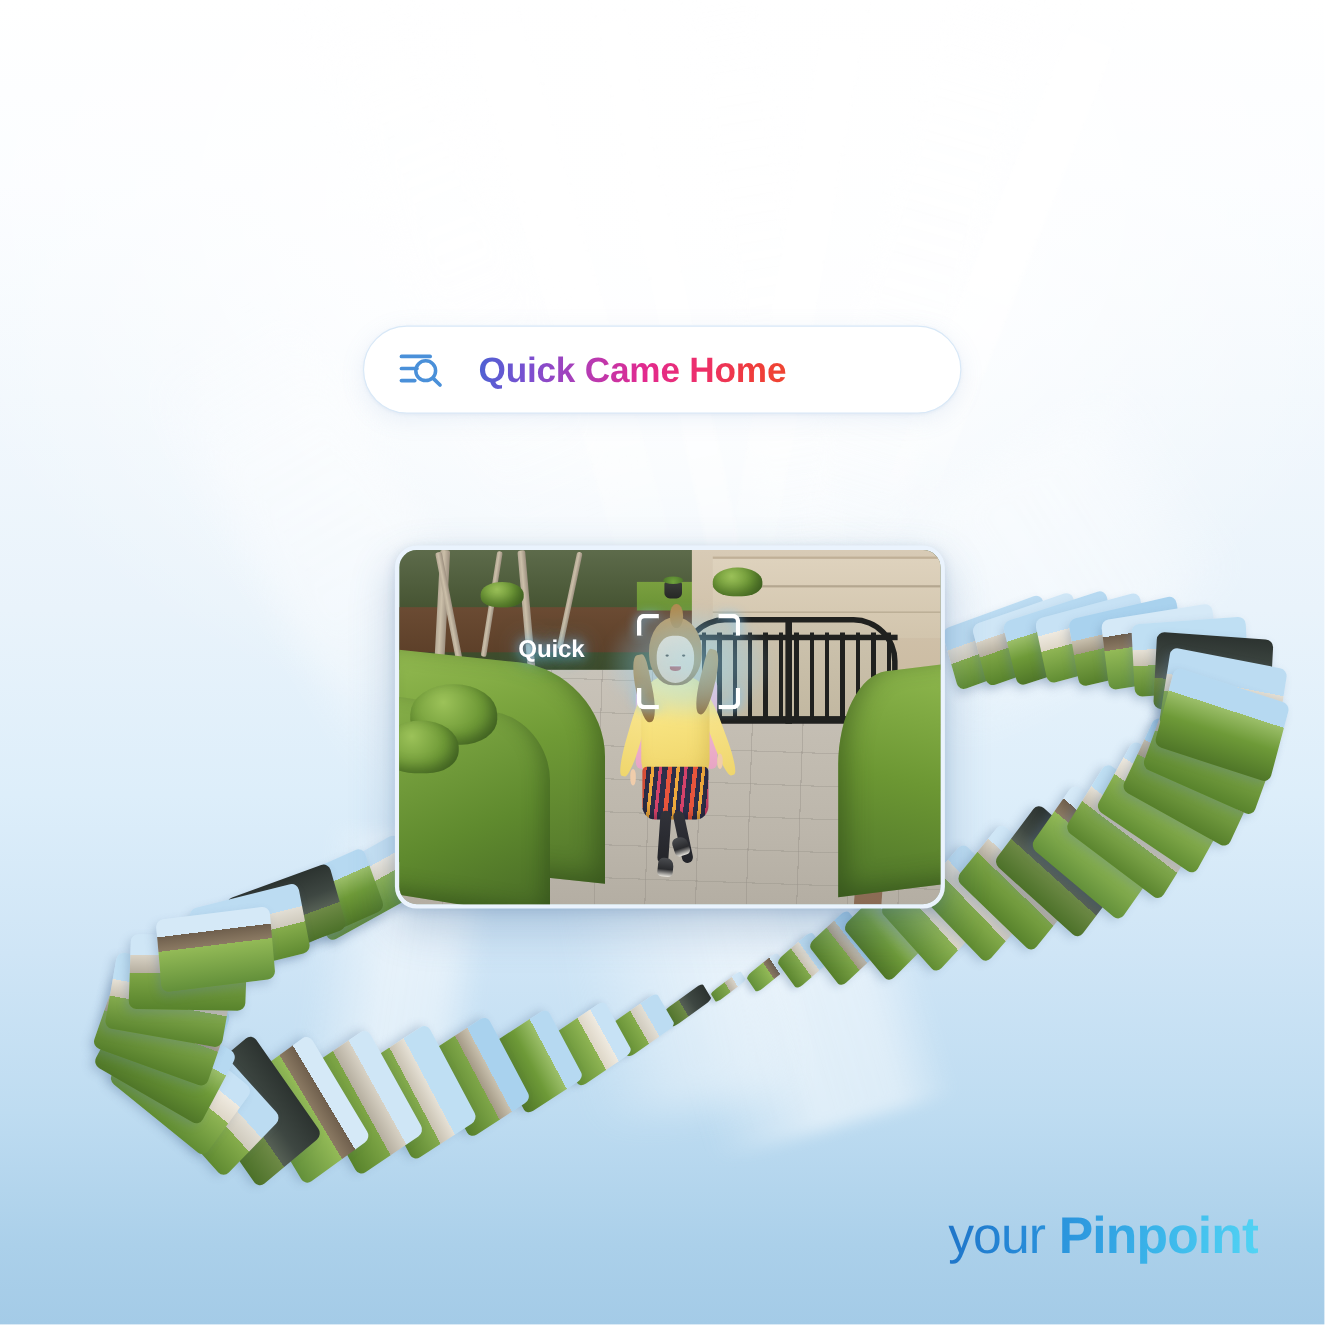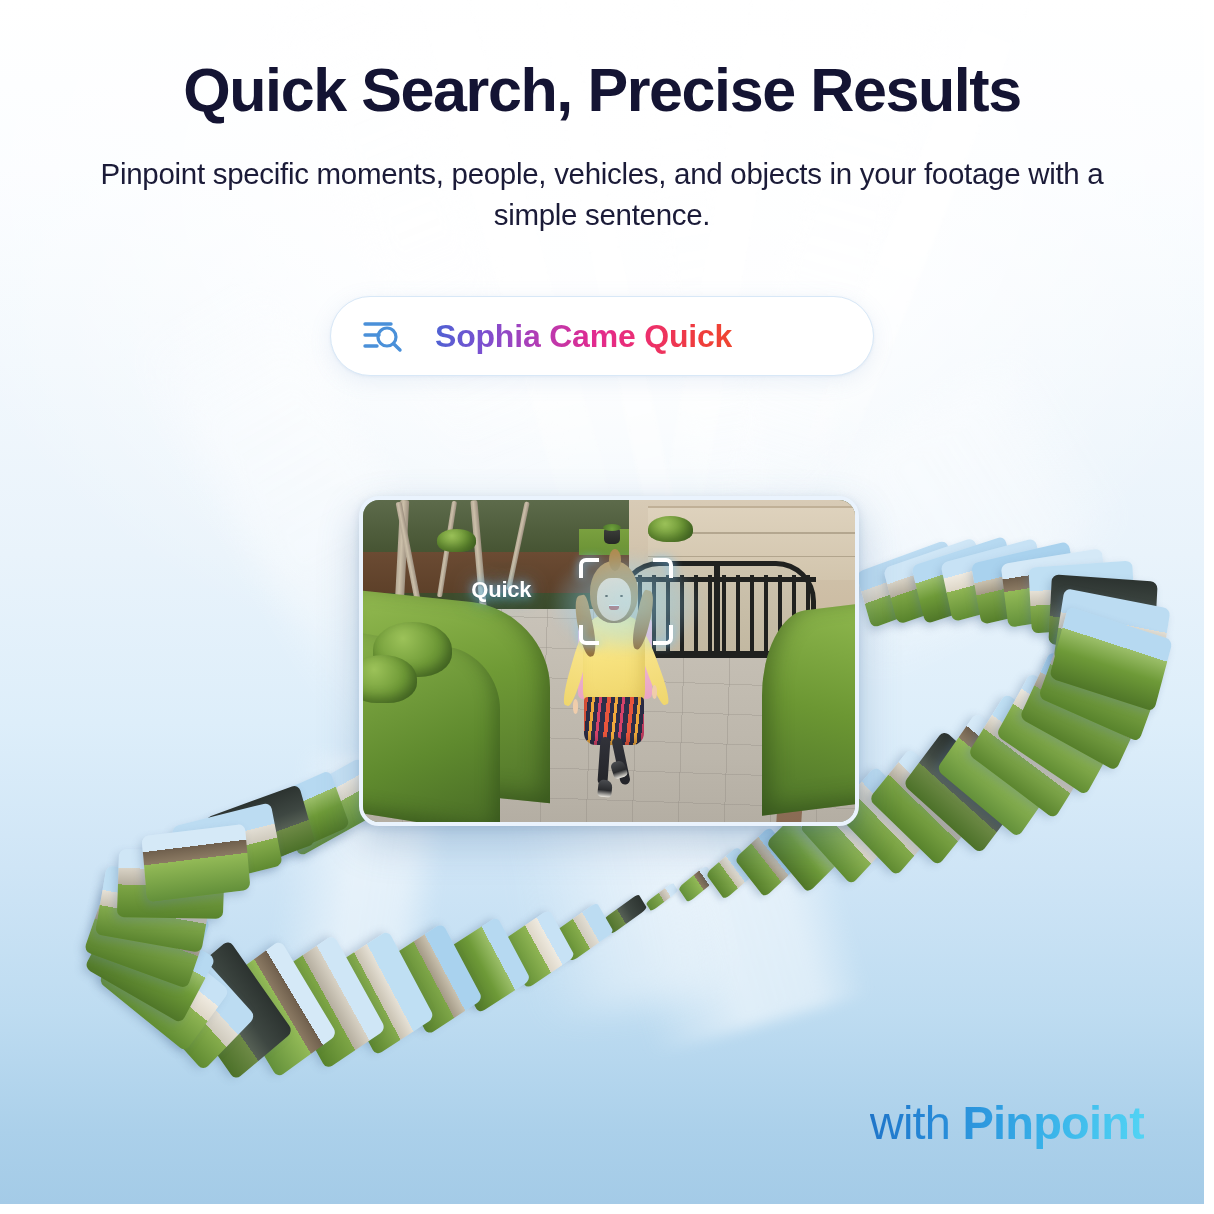--- a/index.html
+++ b/index.html
@@ -436,34 +436,30 @@
         <div class="ray" style="left: 760px; top: -50px; width: 40px; height: 600px; transform: rotate(10deg);"></div>
         <div class="ray soft" style="left: 880px; top: -60px; width: 90px; height: 640px; transform: rotate(16deg);"></div>
         <div class="ray" style="left: 1000px; top: -40px; width: 46px; height: 560px; transform: rotate(22deg);"></div>
         <div class="ray wide" style="left: 120px; top: 300px; width: 150px; height: 520px; transform: rotate(-30deg);"></div>
         <div class="ray soft" style="left: 640px; top: 820px; width: 360px; height: 230px; transform: rotate(74deg);"></div>
         <div class="ray wide" style="left: 560px; top: 840px; width: 300px; height: 200px; transform: rotate(80deg);"></div>
         <div class="ray soft" style="left: 330px; top: 880px; width: 220px; height: 160px; transform: rotate(98deg);"></div>
         <div class="ray wide" style="left: 980px; top: 430px; width: 200px; height: 330px; transform: rotate(58deg);"></div>
       </div>
 
-    <div class="header">
-      <h1 class="headline">Quick Search, Precise Results</h1>
-      <p class="subhead">Pinpoint specific moments, people, vehicles, and objects in your footage with a simple sentence.</p>
-    </div>
 
     <div class="search-pill">
       <svg class="search-icon" viewBox="0 0 44 40">
         <line x1="4" y1="8" x2="30" y2="8" stroke="#4a90d9" stroke-width="3.4" stroke-linecap="round"></line>
         <line x1="4" y1="19" x2="18" y2="19" stroke="#4a90d9" stroke-width="3.4" stroke-linecap="round"></line>
         <line x1="4" y1="30" x2="16" y2="30" stroke="#4a90d9" stroke-width="3.4" stroke-linecap="round"></line>
         <circle cx="26" cy="21" r="9" fill="none" stroke="#4a90d9" stroke-width="3.2"></circle>
         <line x1="32.6" y1="27.8" x2="39" y2="34" stroke="#4a90d9" stroke-width="3.4" stroke-linecap="round"></line>
       </svg>
-      <span class="search-value" title="Search your footage">Sophia Came Quick</span>
+      <span class="search-value" title="Search your footage">Quick Came Home</span>
     </div>
 
     <div class="spiral" id="spiral">
         <div class="thumb" style="left: 861px; top: 555px; width: 96px; height: 58px; z-index: 21; background-image: linear-gradient(rgb(188, 220, 242) 0%, rgb(188, 220, 242) 34%, rgb(226, 222, 212) 34%, rgb(207, 202, 189) 56%, rgb(134, 173, 76) 56%, rgb(95, 138, 49) 100%); transform: rotate(-16deg) skewY(-4deg) scaleX(1); opacity: 1;"></div>
         <div class="thumb" style="left: 888px; top: 552px; width: 96px; height: 58px; z-index: 22; background-image: linear-gradient(rgb(207, 230, 246) 0%, rgb(207, 230, 246) 28%, rgb(216, 210, 197) 28%, rgb(181, 174, 159) 52%, rgb(126, 166, 70) 52%, rgb(88, 131, 44) 100%); transform: rotate(-15deg) skewY(-4deg) scaleX(1); opacity: 1;"></div>
         <div class="thumb" style="left: 916px; top: 550px; width: 98px; height: 60px; z-index: 23; background-image: linear-gradient(rgb(182, 217, 241) 0%, rgb(182, 217, 241) 30%, rgb(156, 191, 106) 30%, rgb(110, 154, 56) 60%, rgb(79, 118, 40) 100%); transform: rotate(-14deg) skewY(-4deg) scaleX(1); opacity: 1;"></div>
         <div class="thumb" style="left: 945px; top: 550px; width: 98px; height: 60px; z-index: 24; background-image: linear-gradient(rgb(199, 226, 245) 0%, rgb(199, 226, 245) 26%, rgb(239, 234, 224) 26%, rgb(221, 214, 199) 50%, rgb(143, 181, 84) 50%, rgb(97, 141, 51) 100%); transform: rotate(-12deg) skewY(-3deg) scaleX(1); opacity: 1;"></div>
         <div class="thumb" style="left: 975px; top: 552px; width: 100px; height: 62px; z-index: 25; background-image: linear-gradient(rgb(169, 210, 238) 0%, rgb(169, 210, 238) 32%, rgb(201, 193, 175) 32%, rgb(164, 154, 134) 52%, rgb(127, 167, 73) 52%, rgb(86, 127, 43) 100%); transform: rotate(-10deg) skewY(-3deg) scaleX(1); opacity: 1;"></div>
         <div class="thumb" style="left: 1004px; top: 556px; width: 102px; height: 64px; z-index: 26; background-image: linear-gradient(rgb(213, 233, 247) 0%, rgb(213, 233, 247) 24%, rgb(111, 95, 77) 24%, rgb(139, 122, 99) 44%, rgb(147, 186, 87) 44%, rgb(99, 144, 58) 100%); transform: rotate(-7deg) skewY(-2deg) scaleX(1); opacity: 1;"></div>
         <div class="thumb" style="left: 1030px; top: 564px; width: 104px; height: 66px; z-index: 27; background-image: linear-gradient(rgb(191, 223, 243) 0%, rgb(191, 223, 243) 36%, rgb(230, 225, 214) 36%, rgb(200, 193, 177) 58%, rgb(132, 171, 78) 58%, rgb(91, 133, 47) 100%); transform: rotate(-3deg) skewY(-1deg) scaleX(1); opacity: 1;"></div>
@@ -571,16 +567,16 @@
         <div class="detect-box">
           <span class="corner tl"></span>
           <span class="corner tr"></span>
           <span class="corner bl"></span>
           <span class="corner br"></span>
         </div>
         <div class="detect-label">Quick</div>
       </div>
     </div>
 
-    <div class="brand"><span class="aosu">with</span><span>&nbsp;</span><span>Pinpoint</span></div>
+    <div class="brand"><span class="aosu">your</span><span>&nbsp;</span><span>Pinpoint</span></div>
 
   </div>
 </div>
 
 </body></html>

